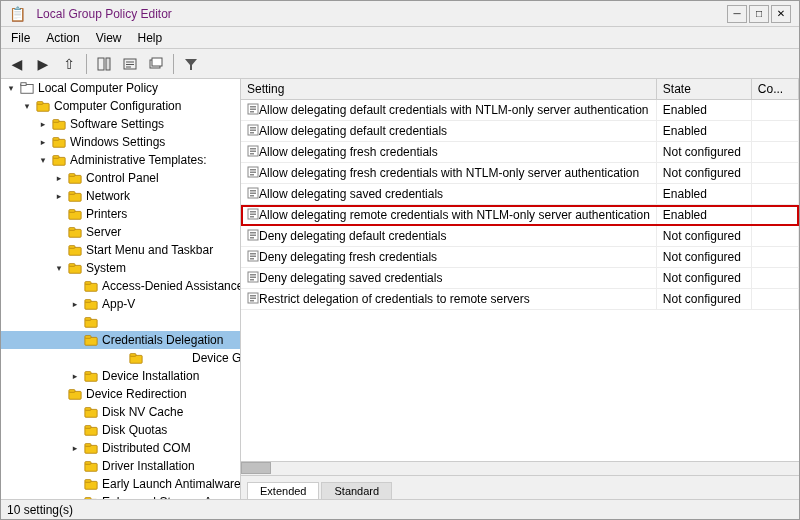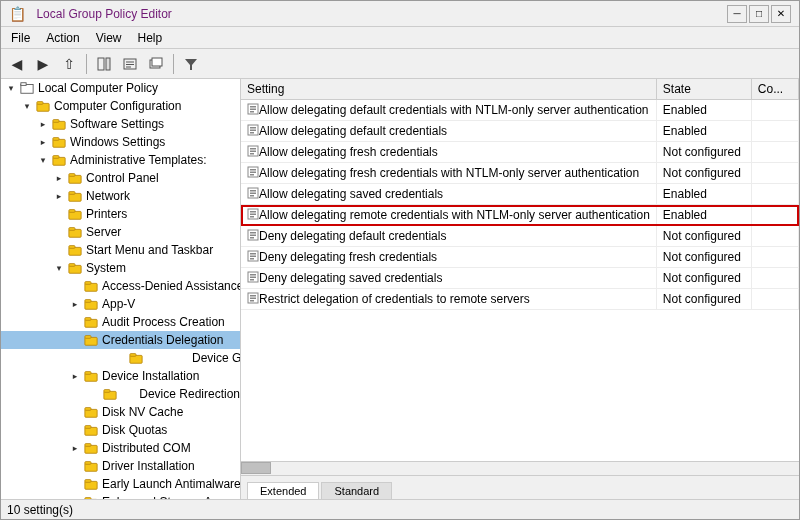--- a/index.html
+++ b/index.html
@@ -346,21 +346,20 @@
         <span class="tree-label">App-V</span>
       </div>
       <div class="tree-item" style="padding-left: 66px;">
         <span class="expand-icon"></span>
         <span class="folder-icon">
           <svg viewBox="0 0 16 16">
             <rect x="1" y="5" width="14" height="9" fill="#f5c518" stroke="#b8860b" stroke-width="1" rx="1"></rect>
             <rect x="1" y="3" width="7" height="3" fill="#f5c518" stroke="#b8860b" stroke-width="1" rx="1"></rect>
           </svg>
         </span>
-        <span class="tree-label">Audit Process Creation</span>
       </div>
       <div class="tree-item selected" style="padding-left: 66px;">
         <span class="expand-icon"></span>
         <span class="folder-icon">
           <svg viewBox="0 0 16 16">
             <rect x="1" y="5" width="14" height="9" fill="#f5c518" stroke="#b8860b" stroke-width="1" rx="1"></rect>
             <rect x="1" y="3" width="7" height="3" fill="#f5c518" stroke="#b8860b" stroke-width="1" rx="1"></rect>
           </svg>
         </span>
         <span class="tree-label">Credentials Delegation</span>
@@ -378,21 +377,21 @@
       <div class="tree-item" style="padding-left: 66px;">
         <span class="expand-icon">▸</span>
         <span class="folder-icon">
           <svg viewBox="0 0 16 16">
             <rect x="1" y="5" width="14" height="9" fill="#f5c518" stroke="#b8860b" stroke-width="1" rx="1"></rect>
             <rect x="1" y="3" width="7" height="3" fill="#f5c518" stroke="#b8860b" stroke-width="1" rx="1"></rect>
           </svg>
         </span>
         <span class="tree-label">Device Installation</span>
       </div>
-      <div class="tree-item" style="padding-left: 66px; justify-content: space-between;">
+      <div class="tree-item" style="padding-left: 50px;">
         <span class="expand-icon"></span>
         <span class="folder-icon">
           <svg viewBox="0 0 16 16">
             <rect x="1" y="5" width="14" height="9" fill="#f5c518" stroke="#b8860b" stroke-width="1" rx="1"></rect>
             <rect x="1" y="3" width="7" height="3" fill="#f5c518" stroke="#b8860b" stroke-width="1" rx="1"></rect>
           </svg>
         </span>
         <span class="tree-label">Device Redirection</span>
       </div>
       <div class="tree-item" style="padding-left: 66px;">

